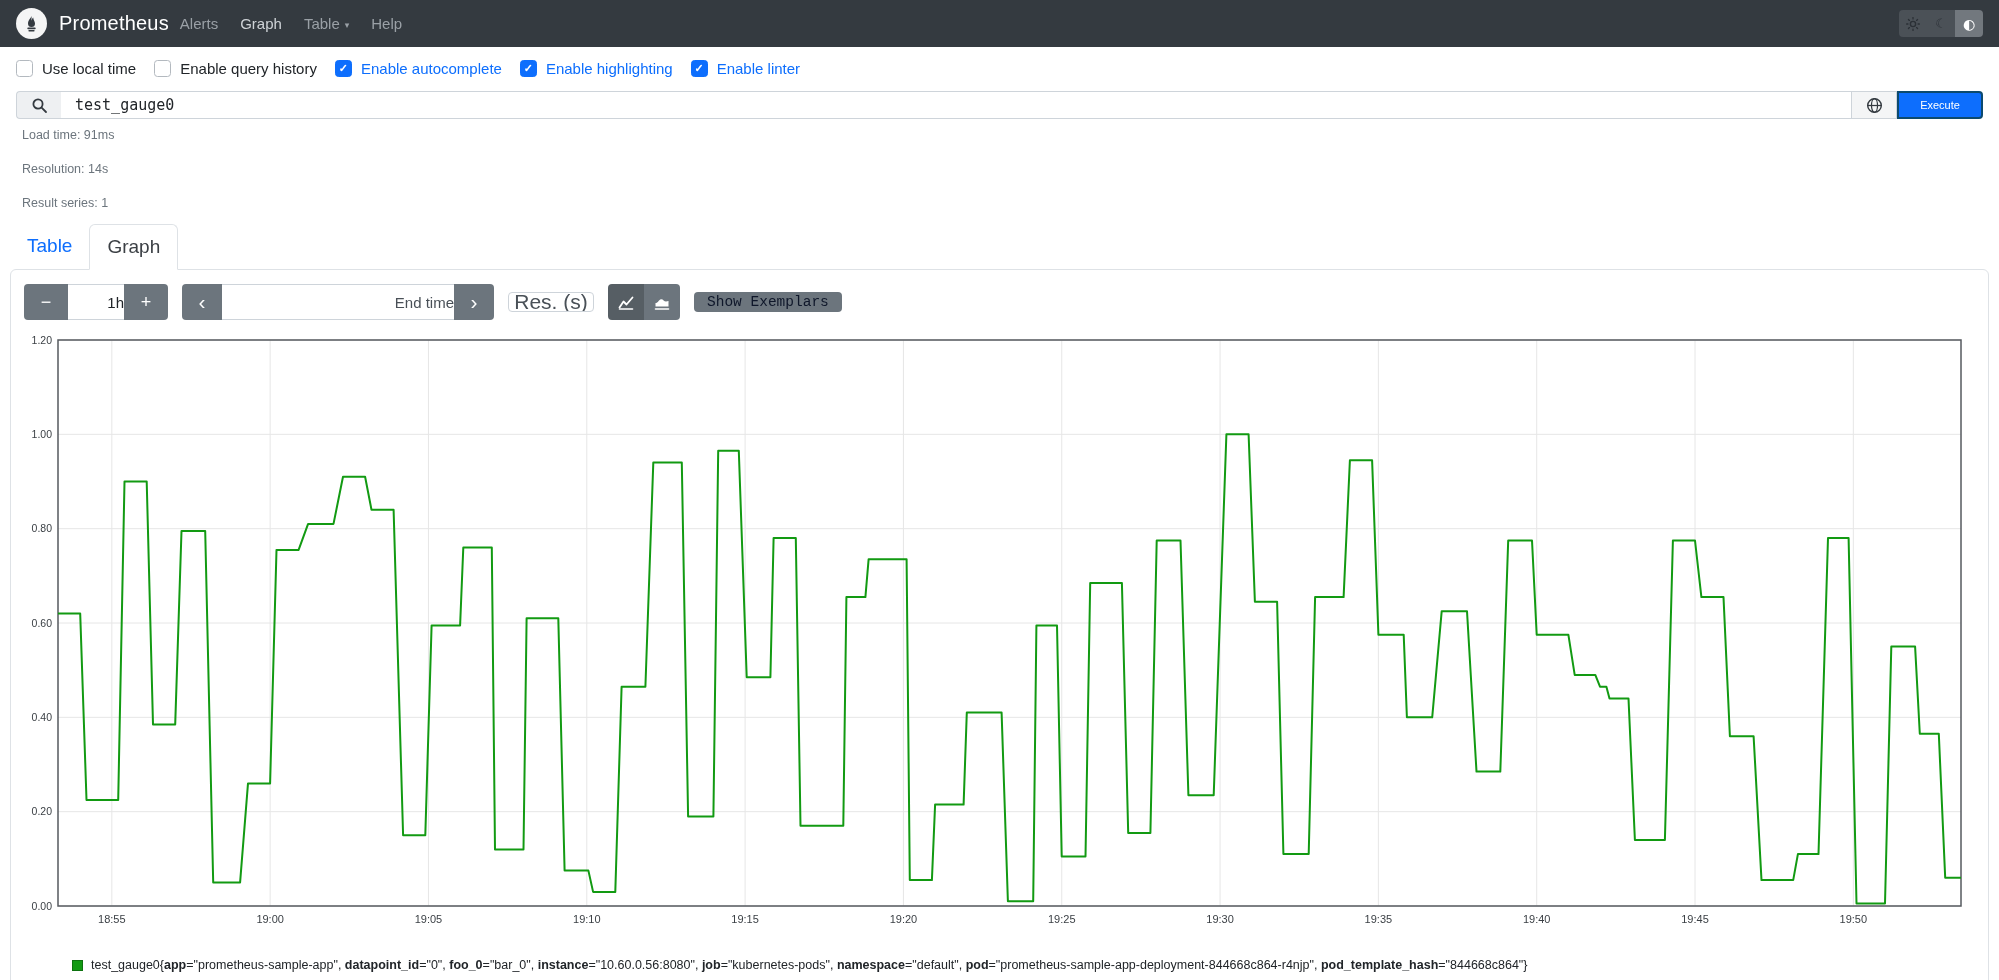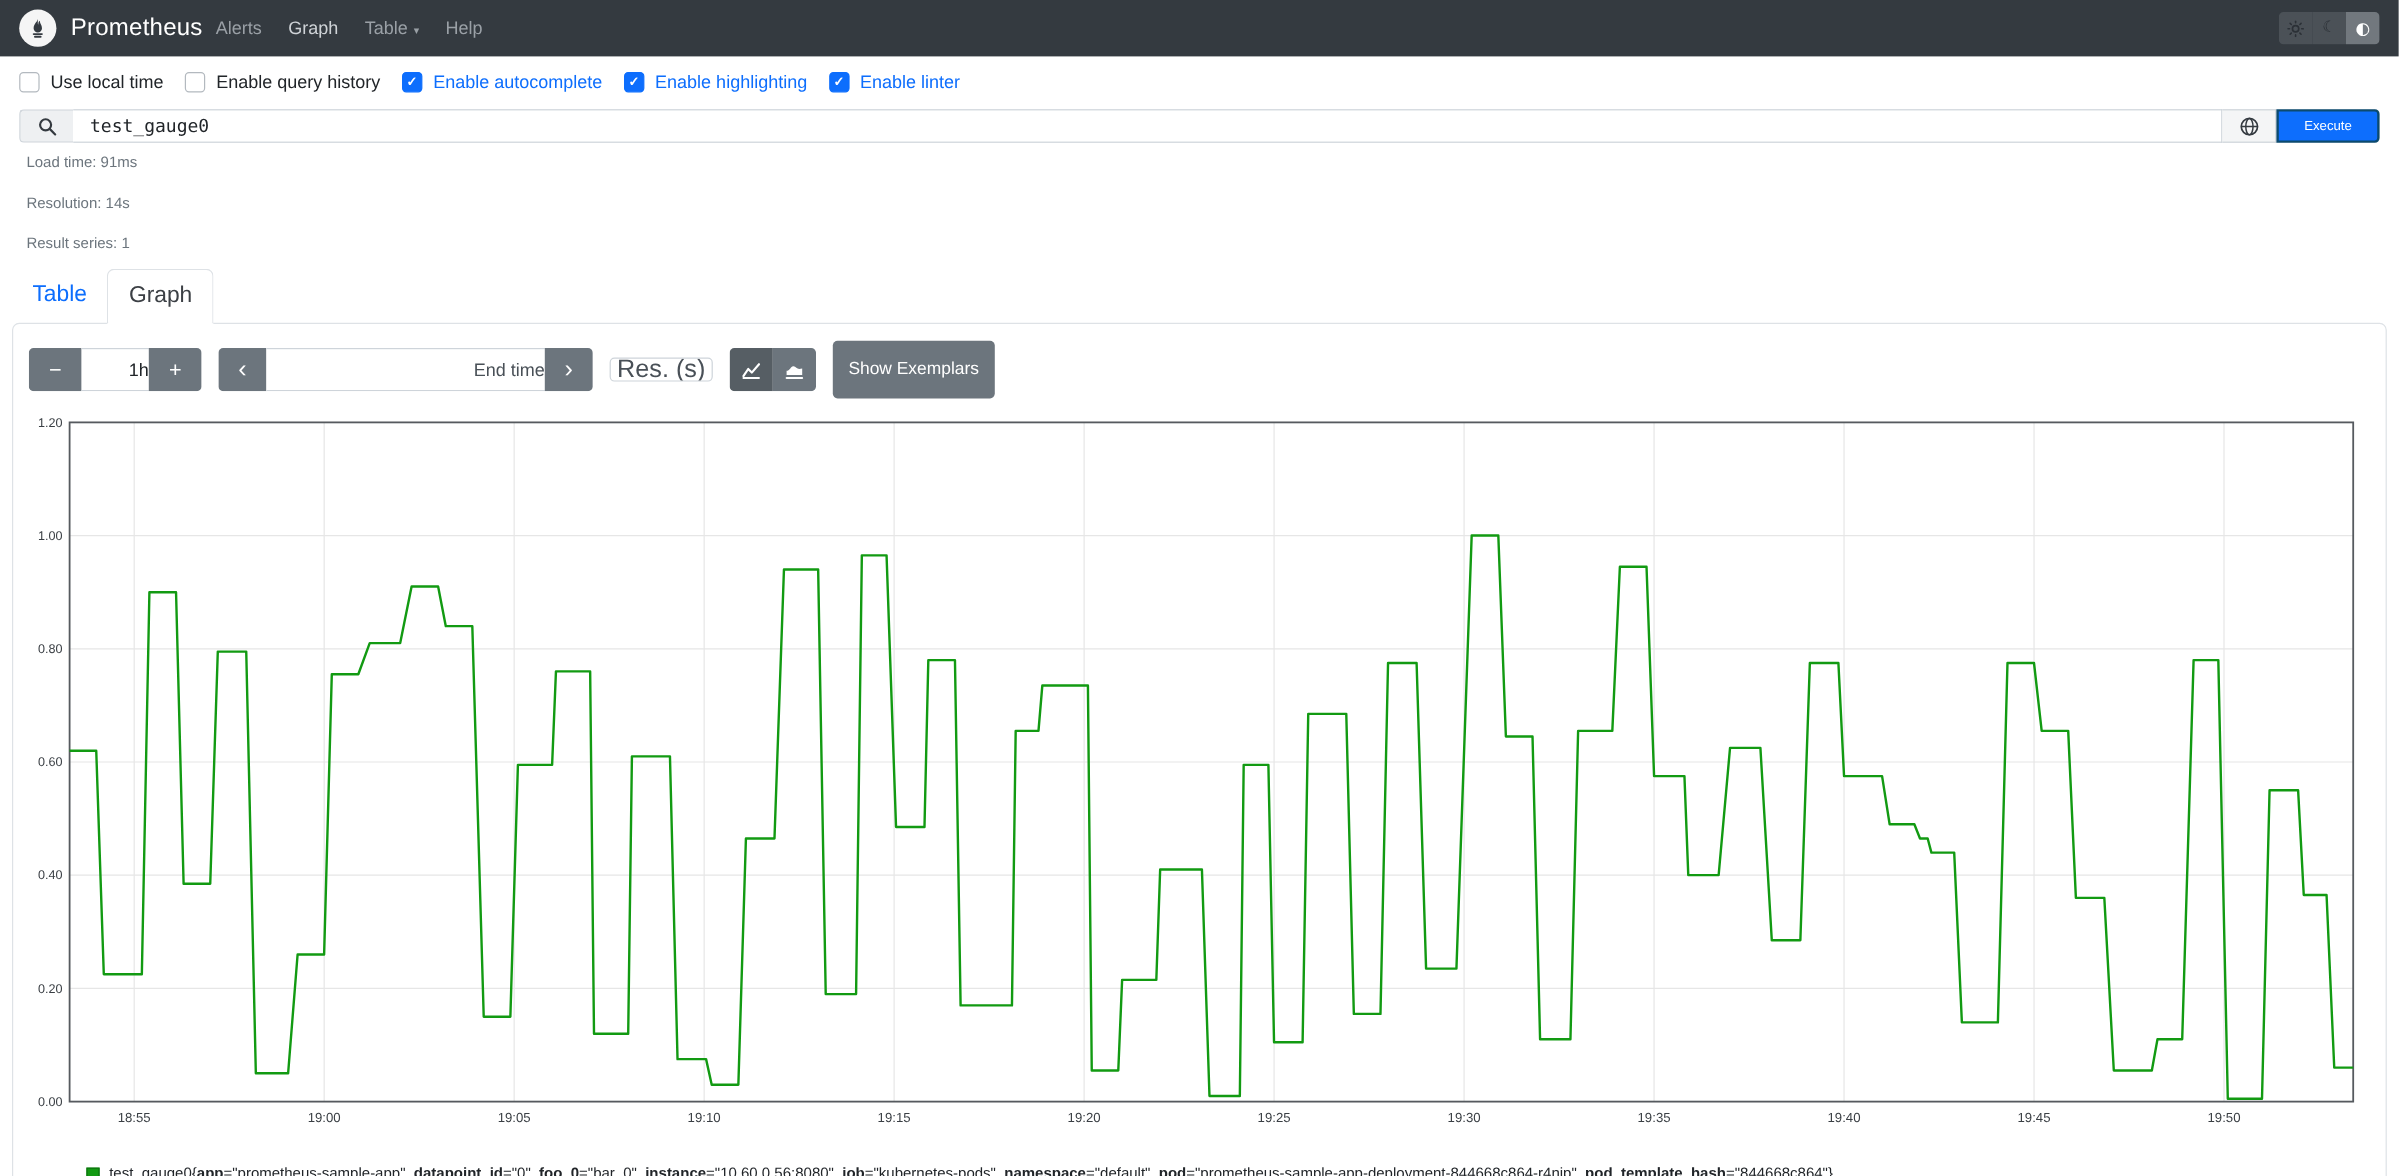--- a/index.html
+++ b/index.html
@@ -63,22 +63,22 @@
   .cell-input { border:none; outline:none; text-align:right; font-size:15px; color:#212529; font-family:inherit;
                 border-top:1px solid #ced4da; border-bottom:1px solid #ced4da; background:#fff; }
   .range-cell { width:56px; }
   .endtime-cell { width:232px; }
   .endtime-cell::placeholder, .res-input::placeholder, .cell-input::placeholder { color:#495057; opacity:1; }
   .chev { font-size:21px; width:40px; }
   .res-input { width:86px; height:20px; border:1px solid #ced4da; border-radius:4px; text-align:center;
                font-size:21px; outline:none; font-family:inherit; }
   .icon-btn { width:36px; }
   .icon-btn.active { background:#565e64; }
-  .exemplars-btn { height:48px; background:#6c757d; color:#ffffff; border:none; border-radius:4px;
-                   padding:0 13px; font-size:14.5px; cursor:pointer; font-family:Liberation Sans, sans-serif; }
+  .exemplars-btn { height:20px; background:#6c757d; color:#0f172a; border:none; border-radius:4px;
+                   padding:0 13px; font-size:14.5px; cursor:pointer; font-family:Liberation Mono, monospace; }
 
   
   .chart-wrap { margin-top:14px; }
   #chart-svg text { font-family:"Liberation Sans", sans-serif; }
 
   
   .legend-row { display:flex; align-items:center; gap:8px; margin:22px 0 4px 48px; font-size:12.5px; cursor:pointer; }
   .swatch { width:11px; height:11px; border:1px solid #0d720f; flex:0 0 auto; }
   .legend-text b { font-weight:bold; }
 

